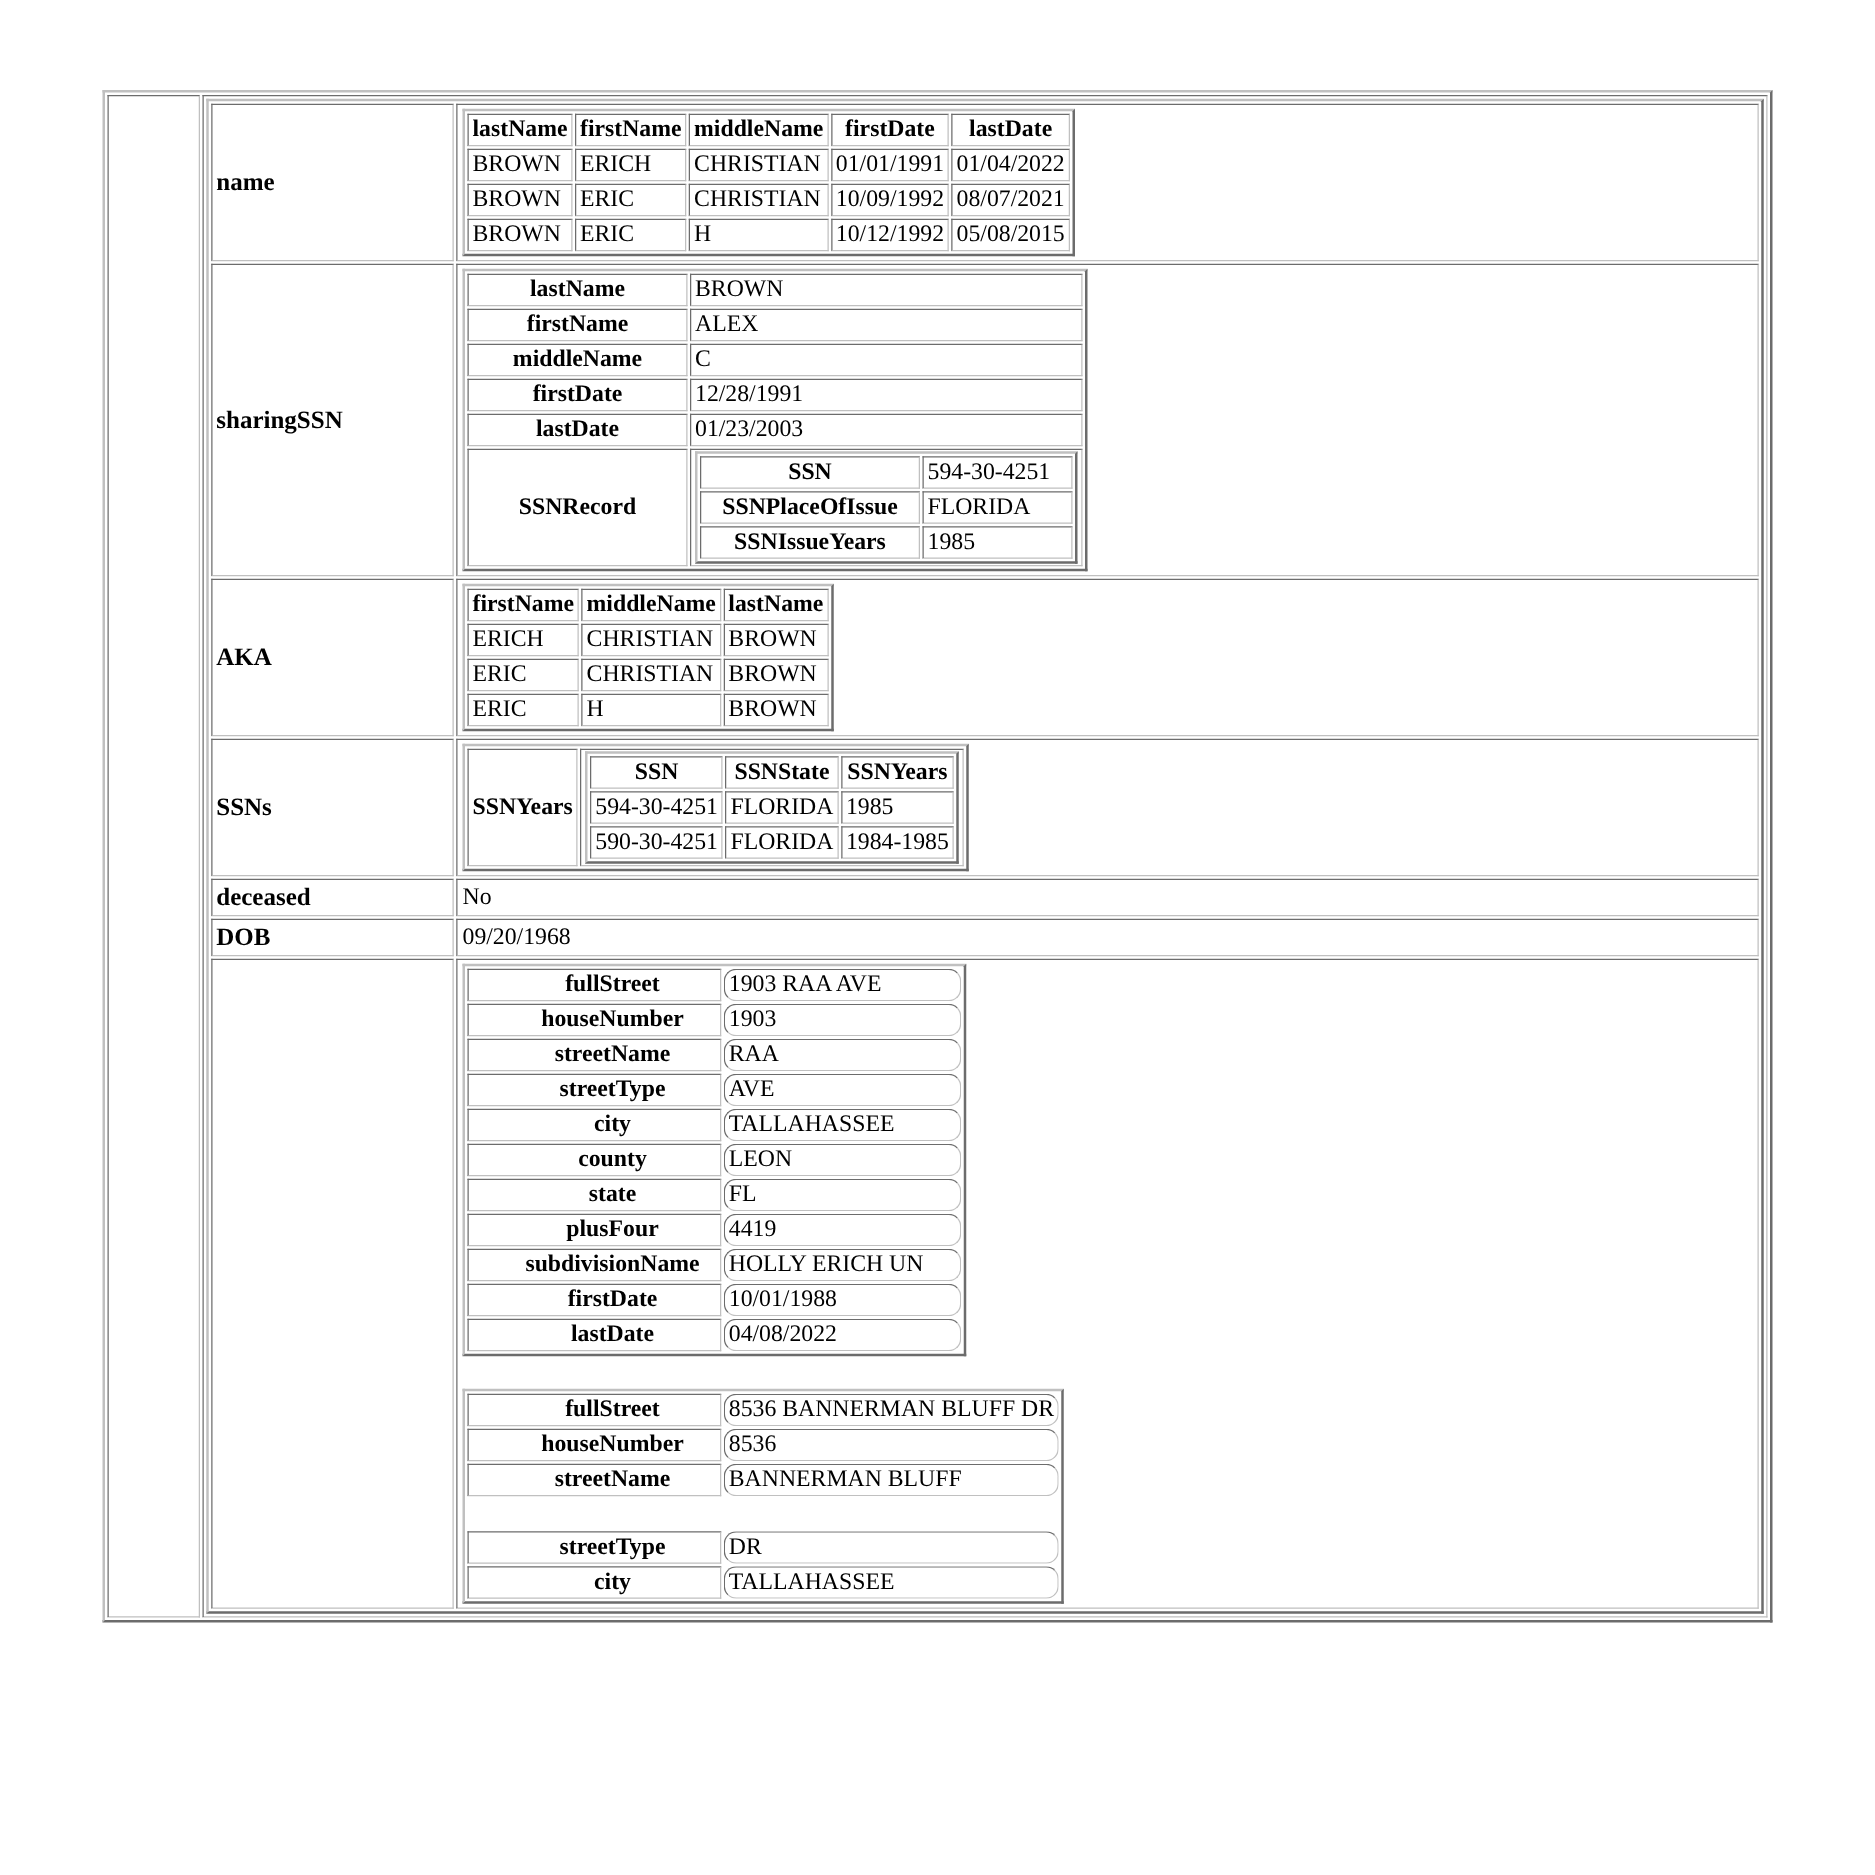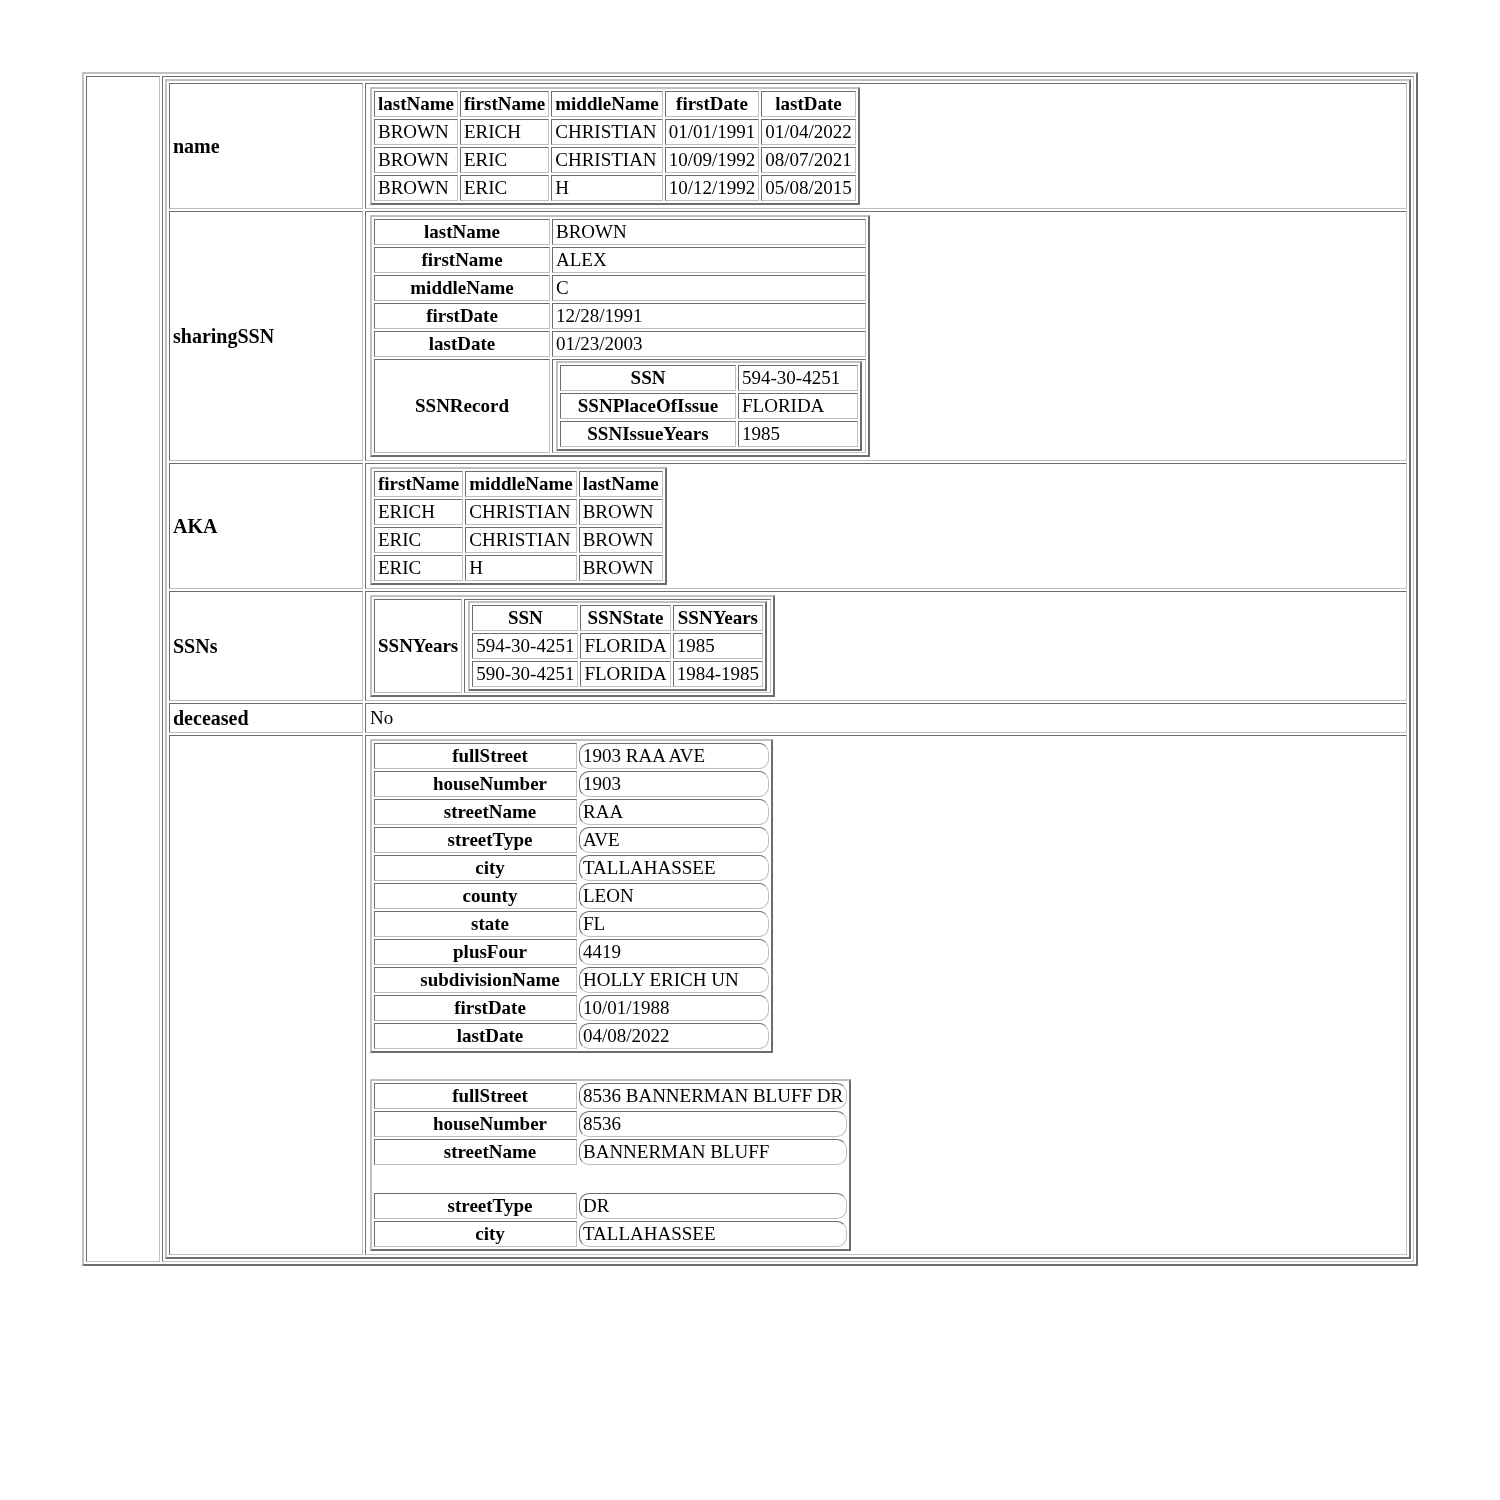--- a/index.html
+++ b/index.html
@@ -250,20 +250,24 @@
                           </td>
                         </tr>
                       </tbody>
                     </table>
                   </td>
                 </tr>
                 <tr class="plainrow">
                   <th class="seclabel">deceased</th>
                   <td class="seccontent" style="white-space: nowrap;"><span>No</span></td>
                 </tr>
+                <tr class="plainrow">
+                  <th class="seclabel">DOB</th>
+                  <td class="seccontent" style="white-space: nowrap;"><span>09/20/1968</span></td>
+                </tr>
                 <tr>
                   <th class="seclabel"></th>
                   <td class="seccontent">
                     <table class="t addr">
                       <tbody>
                         <tr>
                           <th class="lbl">fullStreet</th>
                           <td class="val">1903 RAA AVE</td>
                         </tr>
                         <tr>

